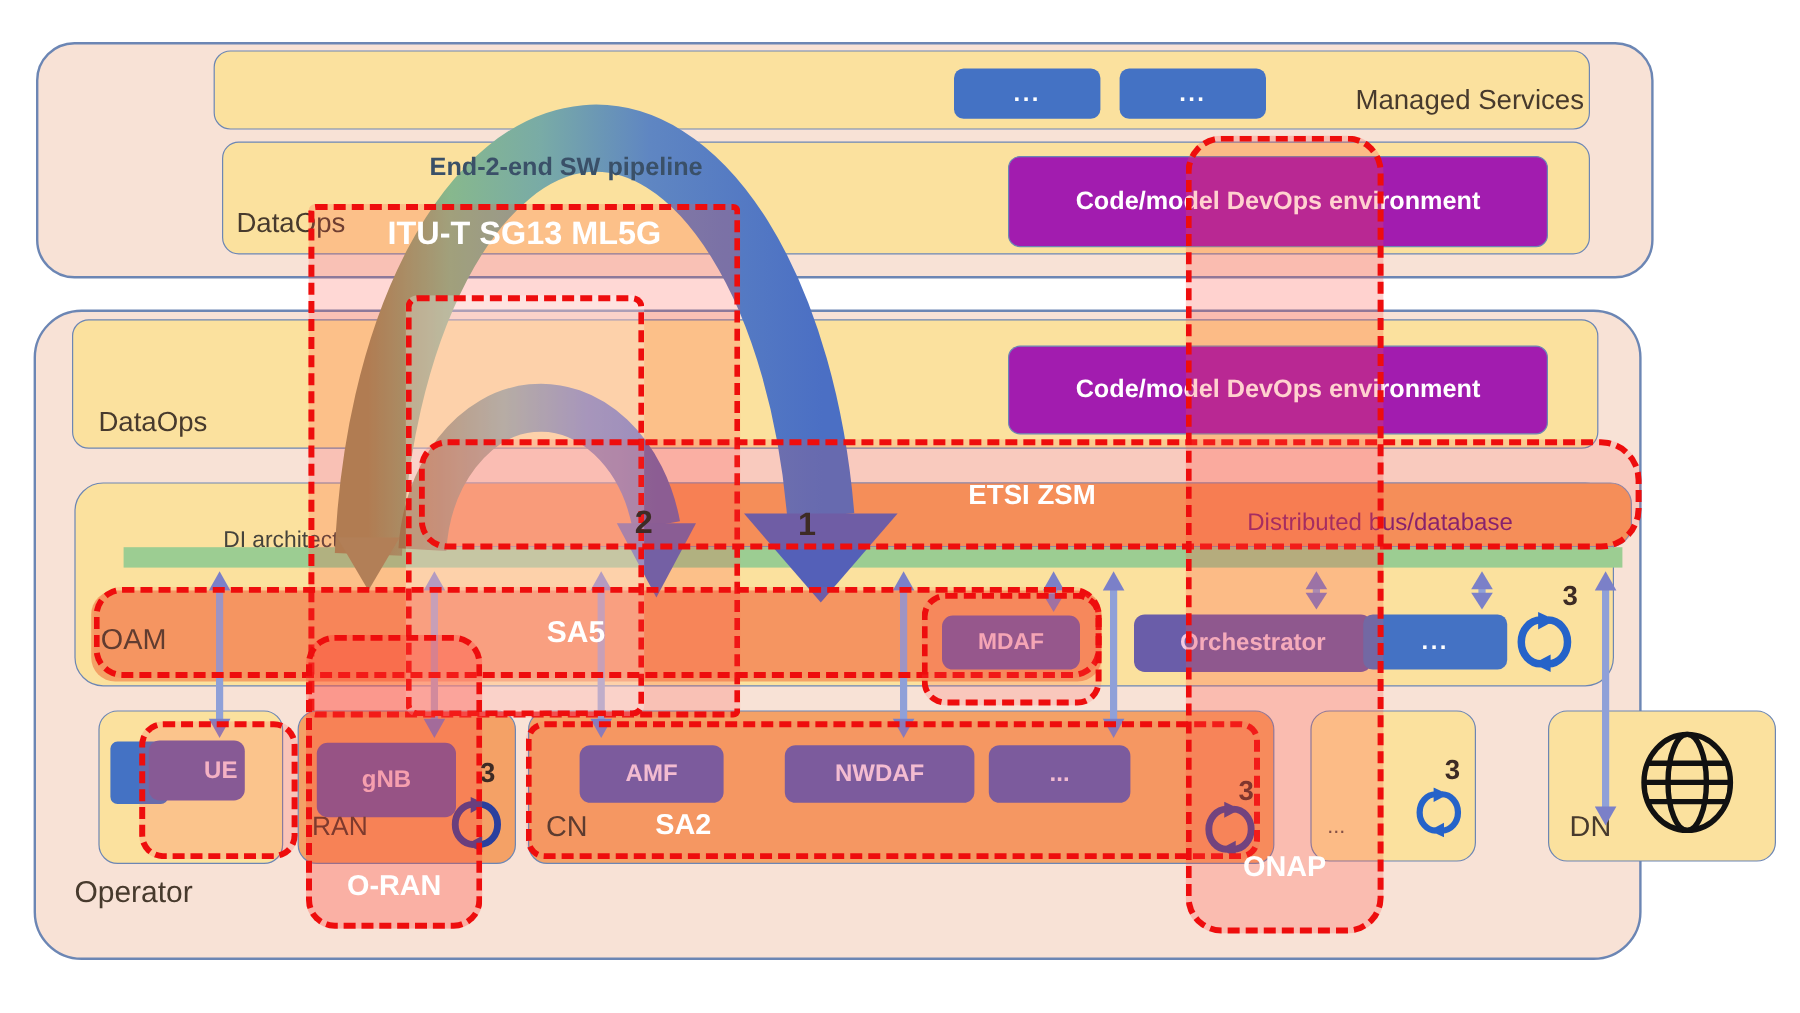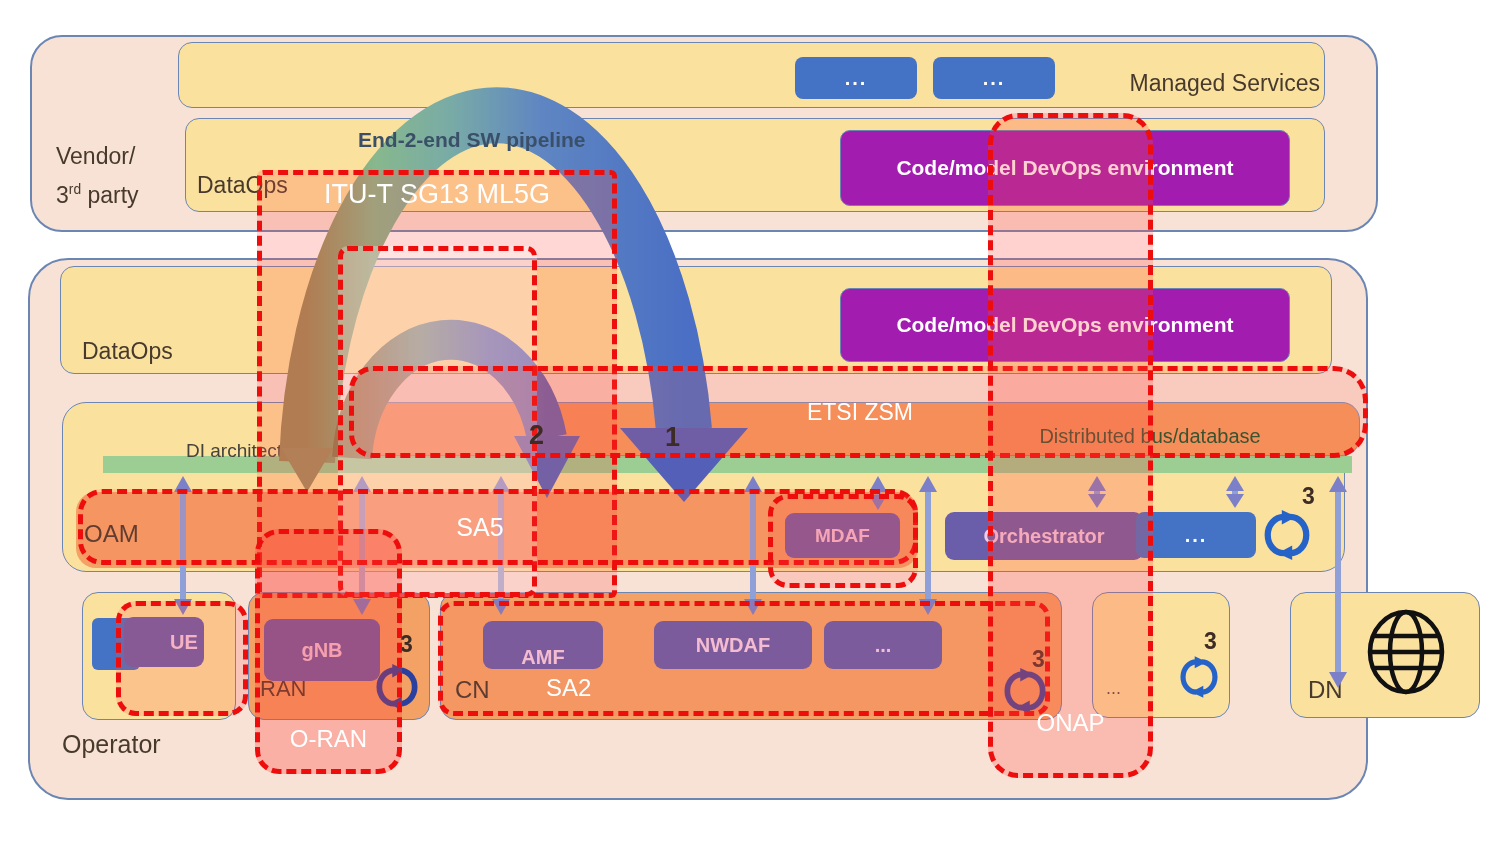--- a/index.html
+++ b/index.html
@@ -12,21 +12,21 @@
   .obox{background:#a21caf;border:1.5px solid #6c86b4;border-radius:10px;
         display:flex;align-items:center;justify-content:center;
         color:#fff;font-weight:bold;font-size:21px;}
   .pbox{background:#6a5da9;border-radius:9px;display:flex;align-items:center;justify-content:center;
         color:#f2cbe4;font-weight:bold;font-size:20px;}
   .bbox{background:#4472c4;border-radius:8px;display:flex;align-items:center;justify-content:center;
         color:#fff;font-weight:bold;font-size:20px;letter-spacing:2px;}
   .ylf{background:#fbe19e;border:1.5px solid #6c86b4;border-radius:16px;}
   .olf{background:#f4a166;border:1.5px solid #6c86b4;border-radius:16px;}
   .lbl{color:#473a2d;font-size:22px;}
-  .wlbl{color:#fff;font-weight:normal;text-align:center;}
+  .wlbl{color:#fff;font-weight:bold;text-align:center;}
   .dash{border:5px dashed #ee0d0d;}
   .num{color:#3d2b25;font-weight:600;}
   sup{font-size:60%;}
 </style>
 </head>
 <body>
 
 <div class="canvas">
 
   <div class="abs outer" style="left:30px;top:35px;width:1348px;height:197px;"></div>
@@ -38,35 +38,31 @@
       <span>...</span>
     </div>
   <div class="abs lbl" style="left:1100px;top:70px;width:220px;text-align:right;font-size:23px;">Managed Services</div>
 
   <div class="abs ybar" style="left:185px;top:118px;width:1140px;height:94px;"></div>
   <div class="abs lbl" style="left:197px;top:172px;font-size:23px;">DataOps</div>
   <div class="abs obox" style="left:840px;top:130px;width:450px;height:76px;">
       <span>Code/model DevOps environment</span>
     </div>
 
-  <div class="abs lbl" style="left:56px;top:140px;font-size:23px;line-height:33px;">
-    <div>Vendor/</div>
-    <div><span>3</span><sup>rd</sup><span> party</span></div>
-  </div>
 
   <div class="abs outer" style="left:28px;top:258px;width:1340px;height:542px;border-radius:40px;"></div>
   <div class="abs ybar" style="left:60px;top:266px;width:1272px;height:108px;"></div>
   <div class="abs lbl" style="left:82px;top:338px;font-size:23px;">DataOps</div>
   <div class="abs obox" style="left:840px;top:288px;width:450px;height:74px;">
       <span>Code/model DevOps environment</span>
     </div>
 
   <div class="abs ybar" style="left:62px;top:402px;width:1283px;height:170px;border-radius:24px;"></div>
   <div class="abs" style="left:356px;top:402px;width:1004px;height:54px;background:#f49a5e;border:1px solid #7a8fb8;border-radius:18px;"></div>
-  <div class="abs lbl" style="left:995px;top:425px;width:310px;text-align:center;font-size:20px;color:#14532d;">Distributed bus/database</div>
+  <div class="abs lbl" style="left:995px;top:425px;width:310px;text-align:center;font-size:20px;color:#701a75;">Distributed bus/database</div>
   <div class="abs" style="left:103px;top:456px;width:1249px;height:17px;background:#9ccd92;z-index:3;"></div>
   <div class="abs lbl" style="left:186px;top:440px;font-size:19px;color:#45433c;z-index:4;">DI architecture</div>
 
   <div class="abs obar" style="left:76px;top:492px;width:842px;height:76px;z-index:3;"></div>
   <div class="abs lbl" style="left:84px;top:520px;font-size:24px;z-index:4;">OAM</div>
   <div class="abs pbox" style="left:785px;top:513px;width:115px;height:45px;font-size:19px;z-index:7;">
       <span>MDAF</span>
     </div>
   <div class="abs pbox" style="left:945px;top:512px;width:198px;height:48px;z-index:7;">
       <span>Orchestrator</span>
@@ -103,21 +99,21 @@
           <path d="M 25,6.5 A 15.5,17.5 0 0 1 25,41.5"></path>
           <path d="M 19,41.5 A 15.5,17.5 0 0 1 19,6.5"></path>
         </g>
         <polygon points="27,34 27,48 13,41.5" fill="#2a3f9e"></polygon>
         <polygon points="17,0 17,14 31,6.5" fill="#2a3f9e"></polygon>
       </svg>
   </span>
   <div class="abs num" style="left:400px;top:631px;font-size:23px;z-index:7;">3</div>
 
   <div class="abs olf" style="left:440px;top:592px;width:622px;height:128px;"></div>
-  <div class="abs pbox" style="left:483px;top:621px;width:120px;height:48px;z-index:7;align-items:flex-end;">
+  <div class="abs pbox" style="left:483px;top:621px;width:120px;height:48px;z-index:7;">
       <span>AMF</span>
     </div>
   <div class="abs pbox" style="left:654px;top:621px;width:158px;height:48px;z-index:7;">
       <span>NWDAF</span>
     </div>
   <div class="abs pbox" style="left:824px;top:621px;width:118px;height:48px;z-index:7;">
       <span>...</span>
     </div>
   <div class="abs lbl" style="left:455px;top:676px;font-size:24px;z-index:7;">CN</div>
   <div class="abs wlbl" style="left:546px;top:674px;font-size:24px;z-index:12;">SA2</div>

